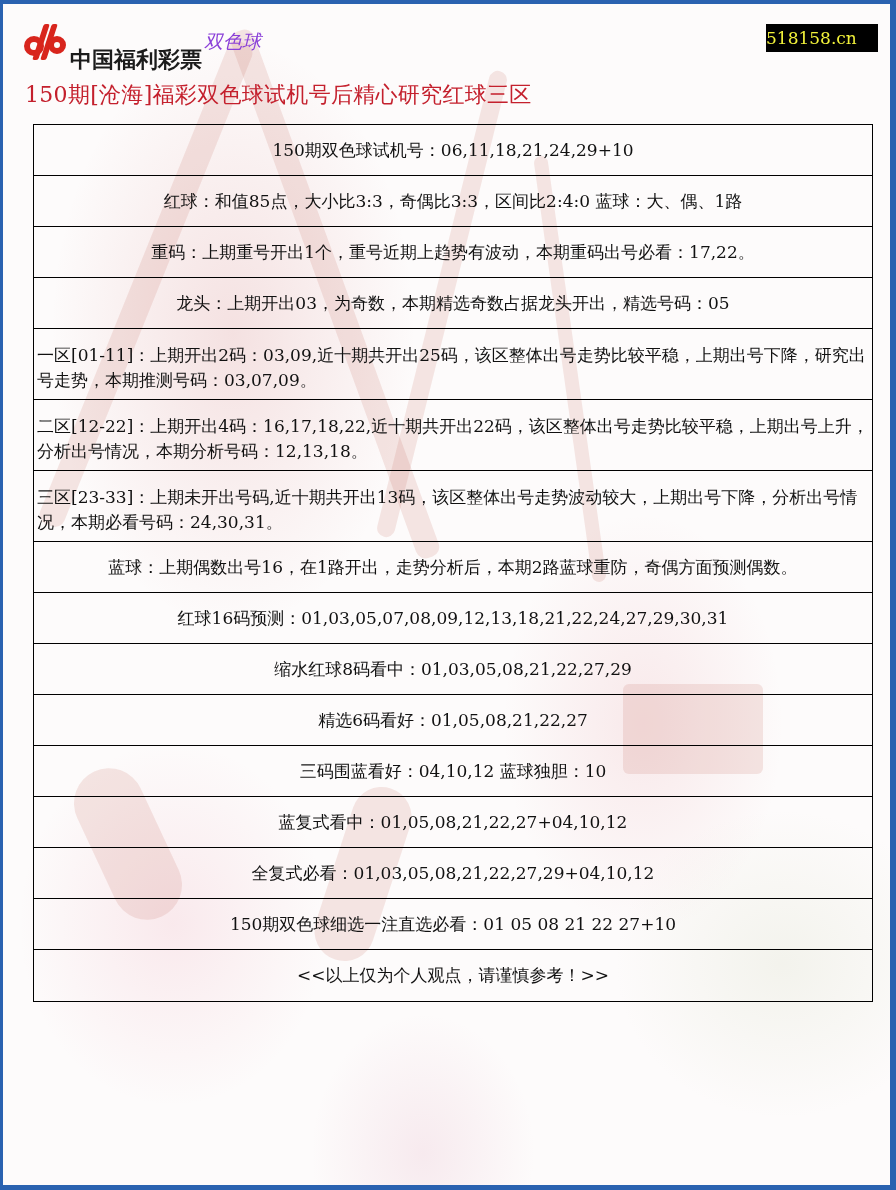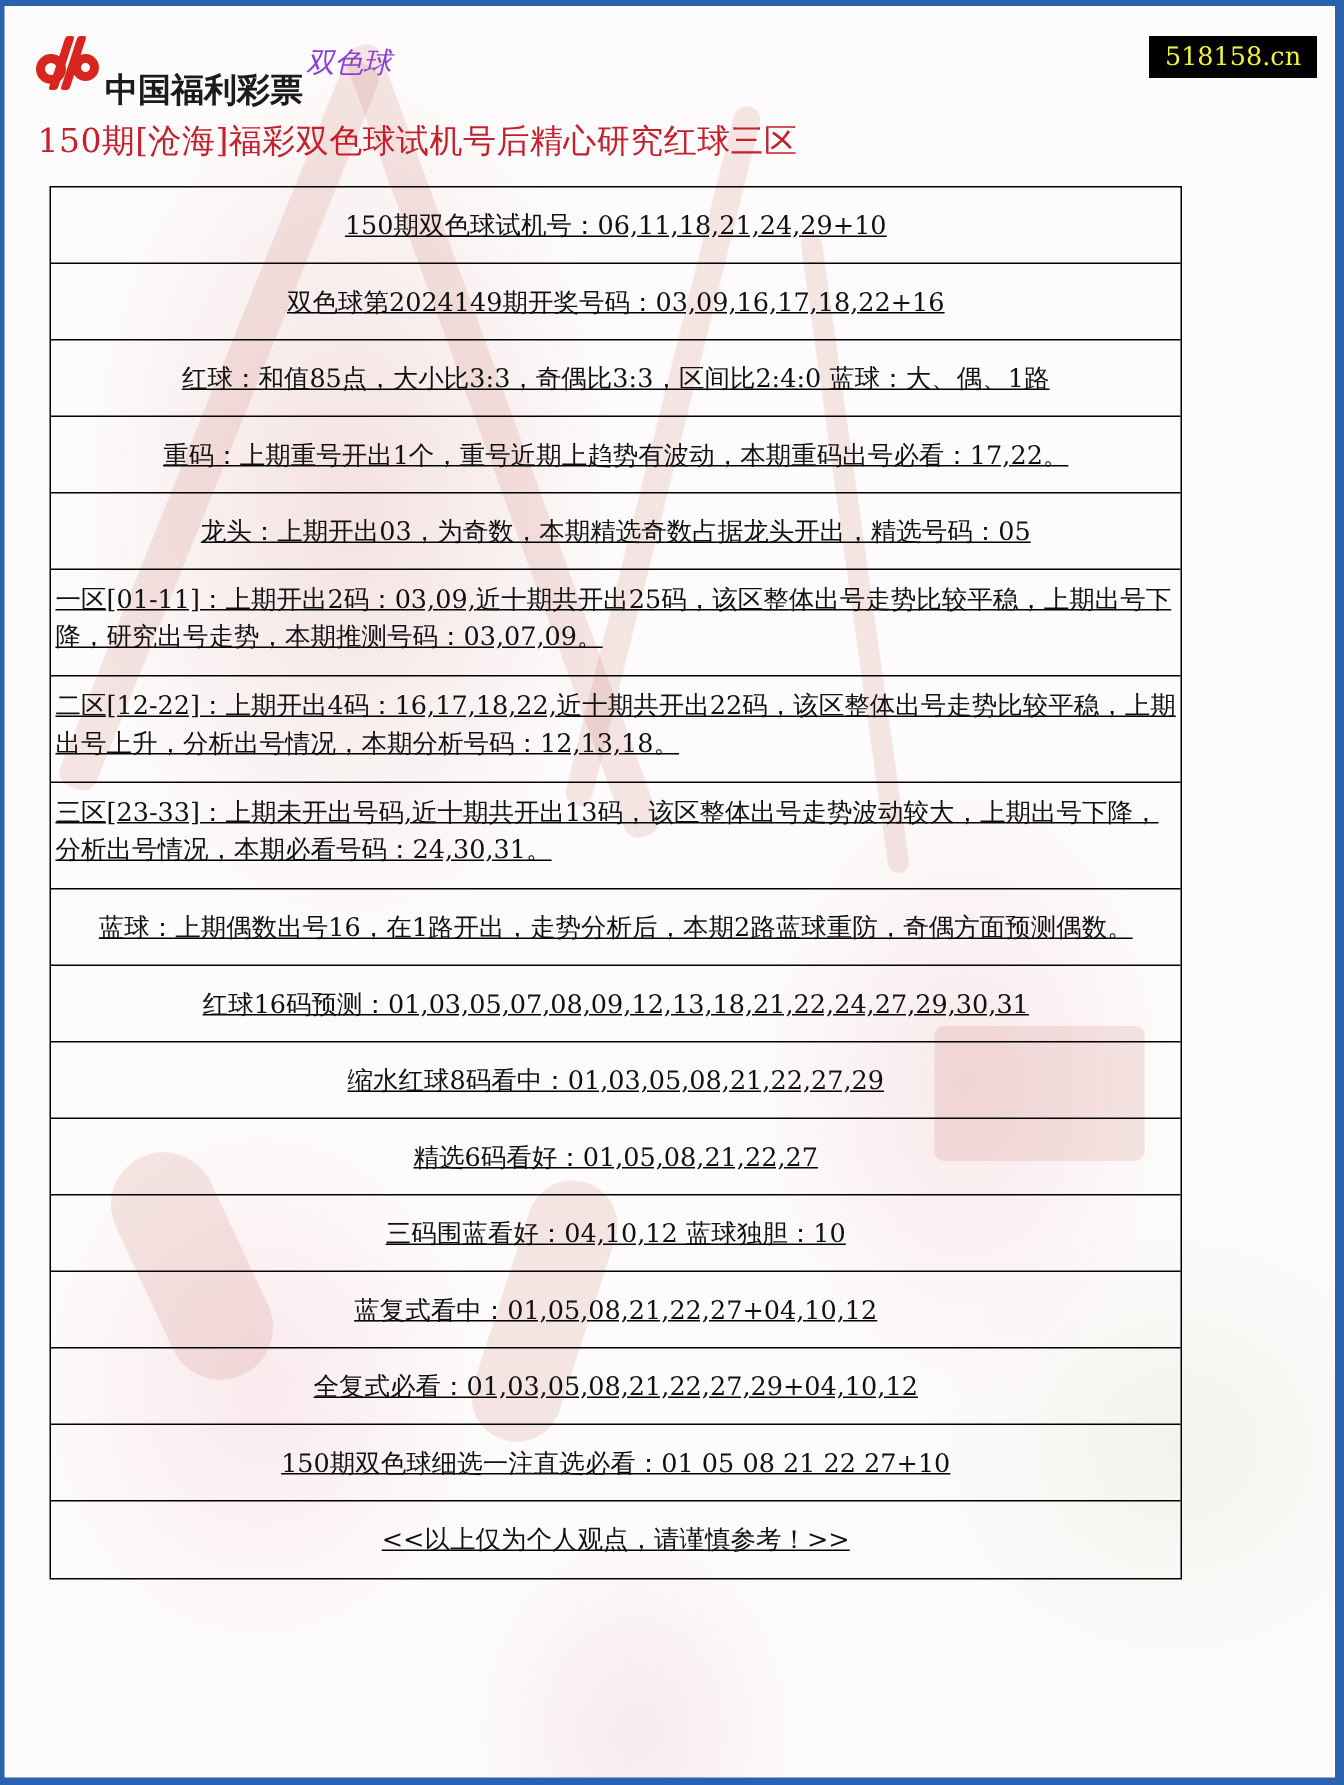--- a/index.html
+++ b/index.html
@@ -11,27 +11,27 @@
         radial-gradient(ellipse 220px 260px at 170px 920px, rgba(230,140,160,0.16), rgba(255,255,255,0) 70%),
         radial-gradient(ellipse 240px 220px at 780px 960px, rgba(190,200,160,0.16), rgba(255,255,255,0) 70%),
         radial-gradient(ellipse 160px 200px at 420px 1150px, rgba(210,130,160,0.14), rgba(255,255,255,0) 70%),
         #fdfbfb; }
     .bg-stroke { position:absolute; background:rgba(190,90,80,0.14); border-radius:10px; }
     .header { position:absolute; left:17px; top:18px; height:40px; display:flex; align-items:center; }
     .logo-mark { width:46px; height:40px; position:relative; }
     .logo-mark span { position:absolute; background:#d8251d; border-radius:16px; }
     .logo-text { font-family:"DejaVu Sans","Liberation Sans",sans-serif; font-weight:bold; font-size:22px; color:#1b1b1b; letter-spacing:0px; margin-left:4px;margin-top:35px; }
     .logo-sub { font-family:"DejaVu Sans","Liberation Sans",sans-serif; font-weight:normal; font-style:italic; font-size:19px; color:#8a3fd8; margin-left:2px; }
-    .badge { position:absolute; left:763px; top:20px; width:112px; height:28px; background:#000; color:#f2f23a; font-family:"DejaVu Serif","Liberation Serif",serif; font-size:17px; line-height:28px; text-align:center; }
+    .badge { position:absolute; left:763px; top:20px; width:112px; height:28px; background:#000; color:#f2f23a; font-family:"DejaVu Serif","Liberation Serif",serif; font-size:17px; line-height:28px; }
     .title { position:absolute; left:22px; top:70px; width:850px; font-family:"DejaVu Serif","Liberation Serif",serif; font-size:22px; color:#c4202d; letter-spacing:0.3px; white-space:nowrap; line-height:42px; }
-    .table { position:absolute; left:30px; top:120px; width:755px; border:1.5px solid #000; box-sizing:border-box;text-decoration:underline; }
+    .table { position:absolute; left:30px; top:120px; width:840px; border:1.5px solid #000; box-sizing:border-box; }
     .row { border-bottom:1.5px solid #000; box-sizing:border-box; display:flex; align-items:center; font-size:17px; color:#111; }
     .row:last-child { border-bottom:none; }
     .row.c { justify-content:center; text-align:center; height:51px; }
-    .row.l { text-align:left; height:71px; padding:0 2px 6px 3px; line-height:25px; align-items:flex-start; padding-top:8px; }
+    .row.l { text-align:left; height:71px; padding:0 2px 6px 3px; line-height:25px; align-items:flex-end; padding-top:8px; }
     .row span { display:block; }
   </style>
 </head>
 <body>
 
 <div class="frame">
 
   <div class="bg-stroke" style="left:130px;top:20px;width:26px;height:520px;transform:rotate(22deg);"></div>
   <div class="bg-stroke" style="left:320px;top:10px;width:24px;height:560px;transform:rotate(-20deg);"></div>
   <div class="bg-stroke" style="left:430px;top:60px;width:18px;height:480px;transform:rotate(14deg);"></div>
@@ -51,23 +51,20 @@
     <span class="logo-sub">双色球</span>
   </div>
 
   <div class="badge">518158.cn</div>
 
   <div class="title">150期[沧海]福彩双色球试机号后精心研究红球三区</div>
 
   <div class="table">
     <div class="row c">
         <span>150期双色球试机号：06,11,18,21,24,29+10</span>
-      </div>
-    <div class="row c">
-        <span>双色球第2024149期开奖号码：03,09,16,17,18,22+16</span>
       </div>
     <div class="row c">
         <span>红球：和值85点，大小比3:3，奇偶比3:3，区间比2:4:0 蓝球：大、偶、1路</span>
       </div>
     <div class="row c">
         <span>重码：上期重号开出1个，重号近期上趋势有波动，本期重码出号必看：17,22。</span>
       </div>
     <div class="row c">
         <span>龙头：上期开出03，为奇数，本期精选奇数占据龙头开出，精选号码：05</span>
       </div>

